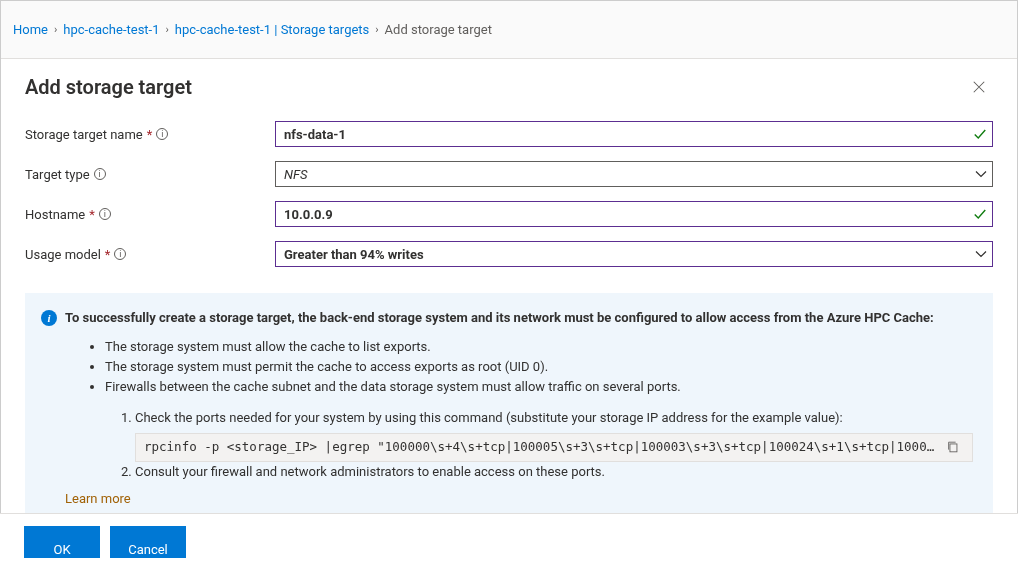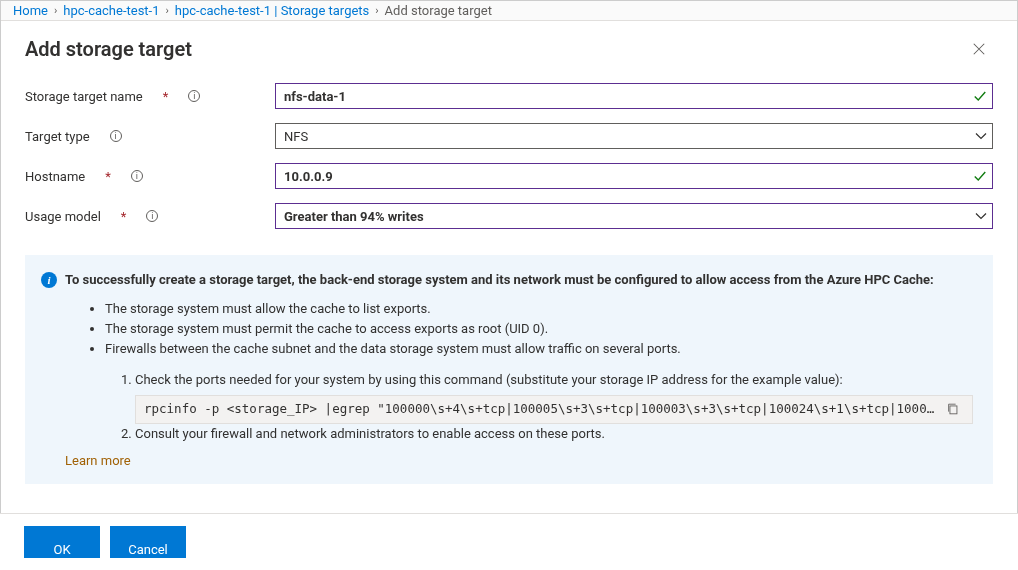--- a/index.html
+++ b/index.html
@@ -10,21 +10,21 @@
     background: #ffffff;
     width: 1018px;
     height: 570px;
     overflow: hidden;
     border: 1px solid #cccccc;
   }
   .breadcrumb {
     display: flex;
     align-items: center;
     gap: 6px;
-    padding: 2px 12px;
+    padding: 21px 12px;
     font-size: 13px;
     border-bottom: 1px solid #e1dfdd;
     background: #fafafa;
   }
   .breadcrumb a { color: #0078d4; text-decoration: none; }
   .breadcrumb .sep { color: #605e5c; font-size: 11px; }
   .breadcrumb .current { color: #605e5c; }
   .panel-header {
     display: flex;
     align-items: center;
@@ -42,21 +42,21 @@
   .form-row {
     display: flex;
     align-items: center;
     margin-bottom: 14px;
   }
   .form-label {
     width: 250px;
     flex: 0 0 250px;
     display: flex;
     align-items: center;
-    gap: 20px;
+    gap: 4px;
     font-size: 13px;
   }
   .req { color: #a4262c; }
   .info-icon {
     width: 12px; height: 12px;
     border: 1px solid #605e5c;
     border-radius: 50%;
     display: inline-flex; align-items: center; justify-content: center;
     font-size: 9px; color: #605e5c;
     cursor: pointer;
@@ -213,21 +213,21 @@
       </span>
     </div>
   </div>
 
   <div class="form-row">
     <div class="form-label">
       <span>Target type</span>
       <span class="info-icon">i</span>
     </div>
     <div class="form-control-wrap">
-      <div class="text-input" style="display:flex;align-items:center;cursor:pointer;">
+      <div class="text-input" style="display:flex;align-items:center;cursor:pointer;font-style:italic;">
         <span>NFS</span>
       </div>
       <span class="chevron-down">
         <svg viewBox="0 0 12 12">
             <path fill="none" stroke="currentColor" stroke-width="1.2" d="M1 3.5l5 5 5-5"></path>
           </svg>
       </span>
     </div>
   </div>
 

